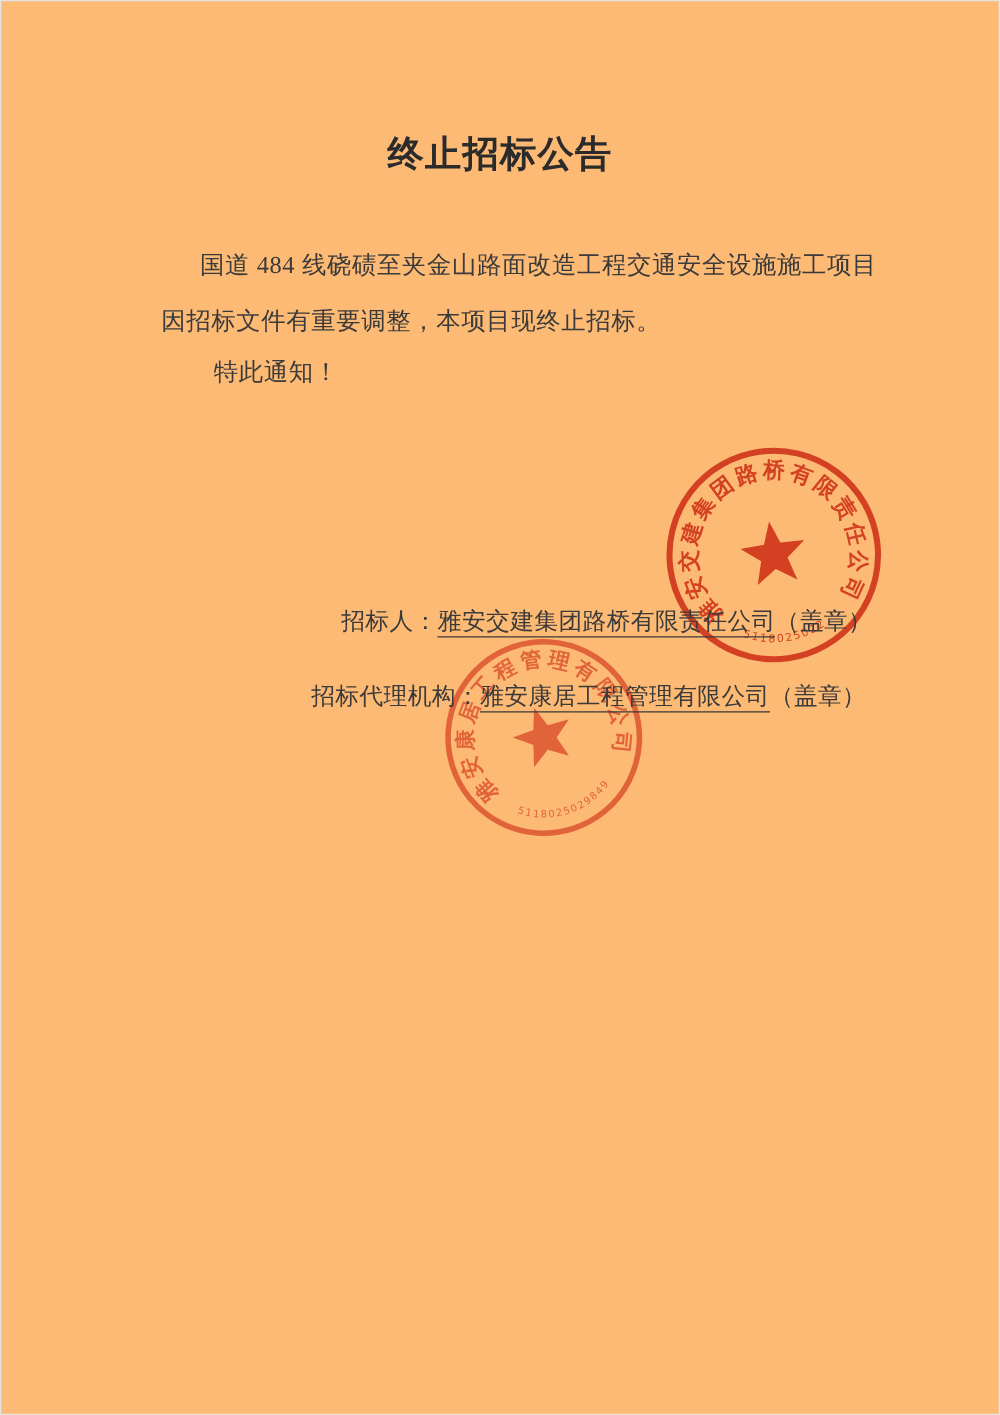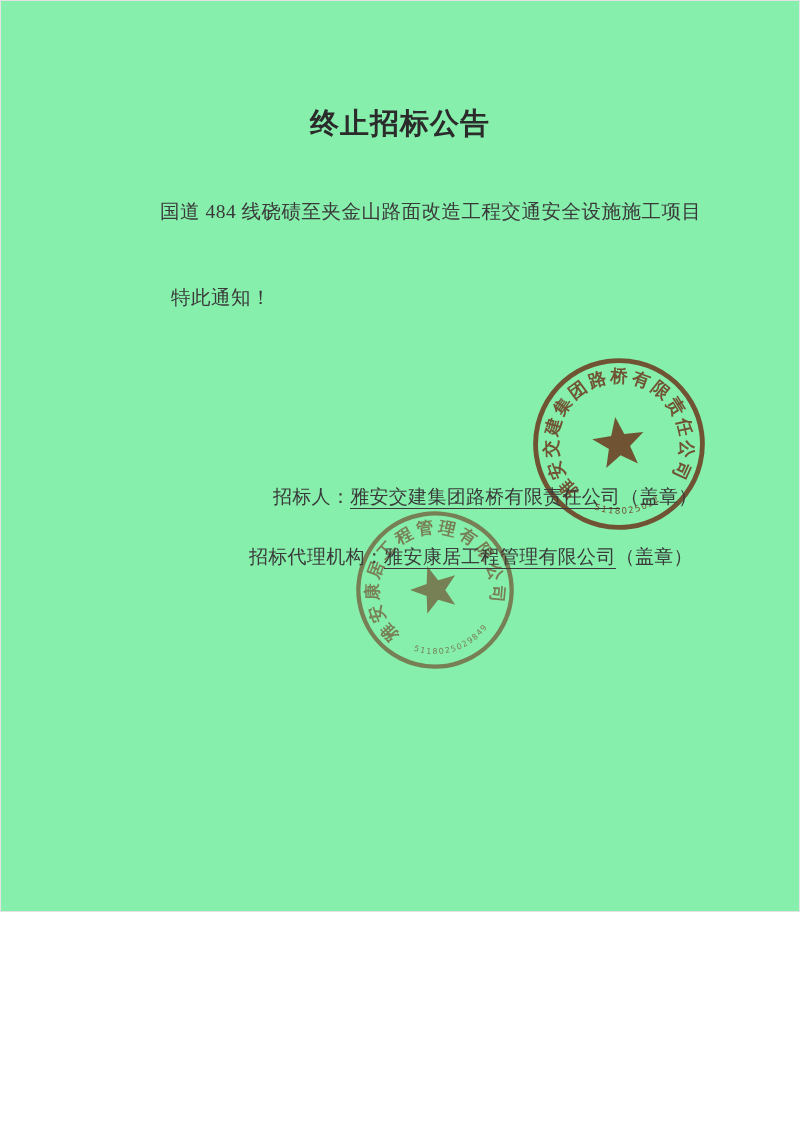--- a/index.html
+++ b/index.html
@@ -1,20 +1,20 @@
 <!DOCTYPE html>
 <html><head>
 <meta charset="utf-8">
 <style>
   html,body{margin:0;padding:0;background:#ffffff;}
   body{font-family:"Liberation Serif","DejaVu Serif",serif;}
   .page{
     position:relative;
-    width:800px;height:912px;
-    background:#86efac;
+    width:800px;height:1132px;
+    background:#fdba74;
     box-sizing:border-box;
     border:1px solid #e3e3e3;
     overflow:hidden;
     color:#333333;
   }
   .title{
     position:absolute;top:103px;left:0;width:100%;
     text-align:center;
     font-size:29px;font-weight:bold;color:#2b2b2b;
     letter-spacing:1px;margin:0;
@@ -57,20 +57,21 @@
   }
 </style>
 </head>
 <body>
 
 <div class="page">
 
   <h1 class="title">终止招标公告</h1>
 
   <p class="body-line line1">国道 484 线硗碛至夹金山路面改造工程交通安全设施施工项目</p>
+  <p class="body-line line2">因招标文件有重要调整，本项目现终止招标。</p>
   <p class="body-line notice">特此通知！</p>
 
   <svg class="seal seal-bidder" width="194" height="194" viewBox="0 0 200 200" aria-hidden="true">
     <defs>
       <path id="arc-ring-1" d="M 47.6 136.7 A 64 64 0 1 1 152.4 136.7" fill="none"></path>
       <path id="arc-num-1" d="M 49.1 150.9 A 72 72 0 0 0 150.9 150.9" fill="none"></path>
     </defs>
     <circle class="ring" cx="100" cy="100" r="86" stroke="#cf4130"></circle>
     <polygon points="100,72 106.8,90.6 126.6,91.3 111.0,103.6 116.5,122.7 100,111.6 83.5,122.7 89.0,103.6 73.4,91.3 93.2,90.6" fill="#cf4130"></polygon>
     <text class="ring-text" fill="#cf4130">

